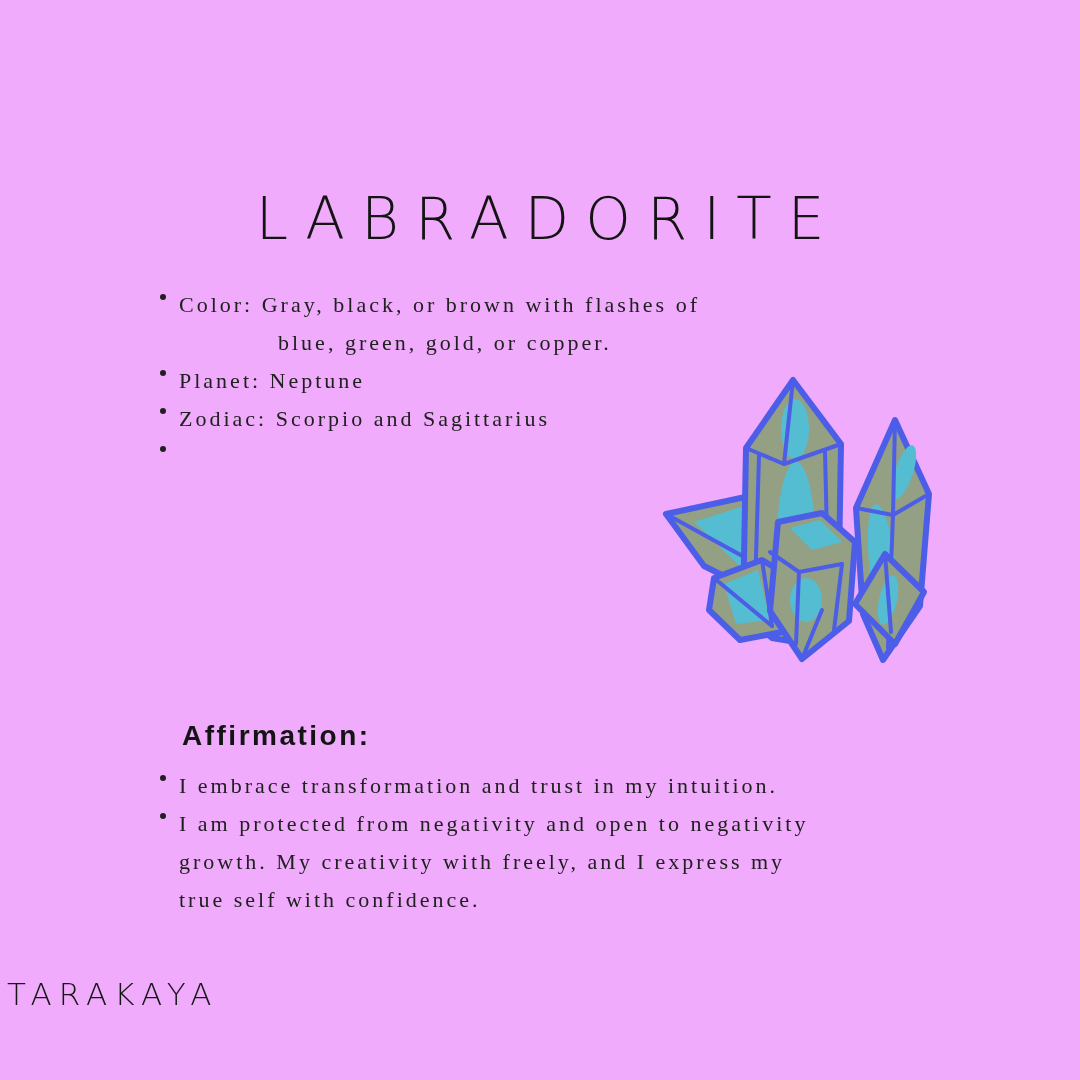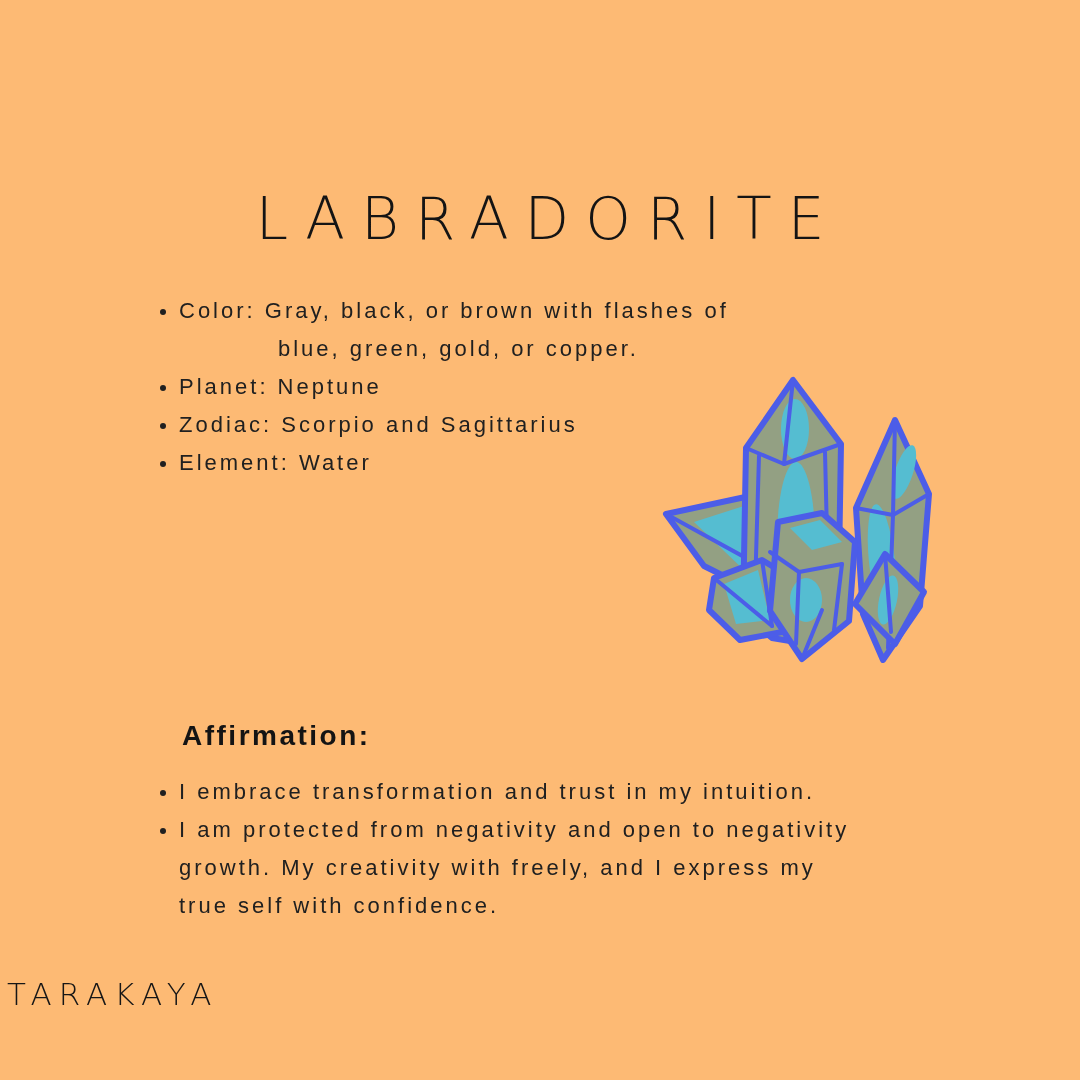--- a/index.html
+++ b/index.html
@@ -1,19 +1,19 @@
 <!DOCTYPE html>
 <html><head>
 <meta charset="utf-8">
 <style>
   html,body{margin:0;padding:0;background:#ffffff;}
   .page{
     position:relative;
     width:1080px;height:1080px;
-    background:#fdba74;
+    background:#f0abfc;
     font-family:"Liberation Sans",sans-serif;
     color:#1e1e1e;
     overflow:hidden;
   }
   
   .title{
     position:absolute;top:146px;left:0;right:0;
     text-align:center;
     font-family:"DejaVu Sans","Liberation Sans",sans-serif;
     font-weight:200;
@@ -21,25 +21,26 @@
     letter-spacing:16px;
     text-indent:16px;
     color:#141414;
     white-space:nowrap;
   }
   
   .props{
     position:absolute;left:160px;top:292px;width:700px;
   }
   .row{
-    display:flex;align-items:center;
+    display:flex;
     height:38px;
     font-size:22px;letter-spacing:3px;
     color:#202020;
     white-space:nowrap;
+    font-family:Liberation Serif, serif;
   }
   .dot{
     flex:none;width:6px;height:6px;border-radius:50%;
     background:#202020;margin-right:13px;margin-top:2px;
   }
   .row.cont{padding-left:118px;}
   
   .affirm-heading{
     position:absolute;left:182px;top:720px;
     font-size:28px;font-weight:bold;letter-spacing:2.5px;
@@ -90,21 +91,20 @@
     <div class="row">
       <span class="dot"></span>
       <span>Planet: Neptune</span>
     </div>
     <div class="row">
       <span class="dot"></span>
       <span>Zodiac: Scorpio and Sagittarius</span>
     </div>
     <div class="row">
       <span class="dot"></span>
-      <span>Element: Water</span>
     </div>
   </div>
 
   <div class="crystal">
     <svg viewBox="0 0 295 295" width="295" height="295">
 
       <g>
         <polygon class="c-body" points="14,142 98,124 152,198 120,228 52,194"></polygon>
         <polygon class="c-facet" points="42,150 98,132 140,192 96,202"></polygon>
         <path class="c-line" d="M14,142 L114,197"></path>

